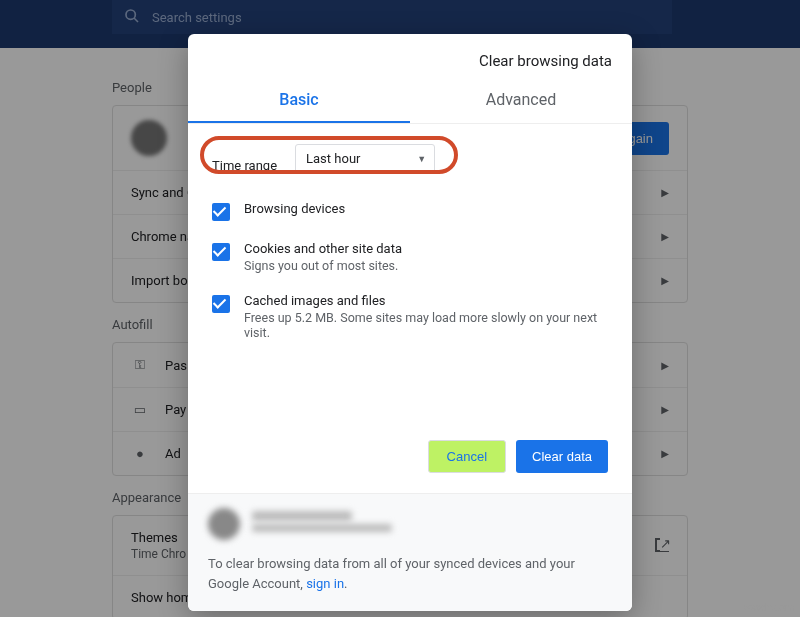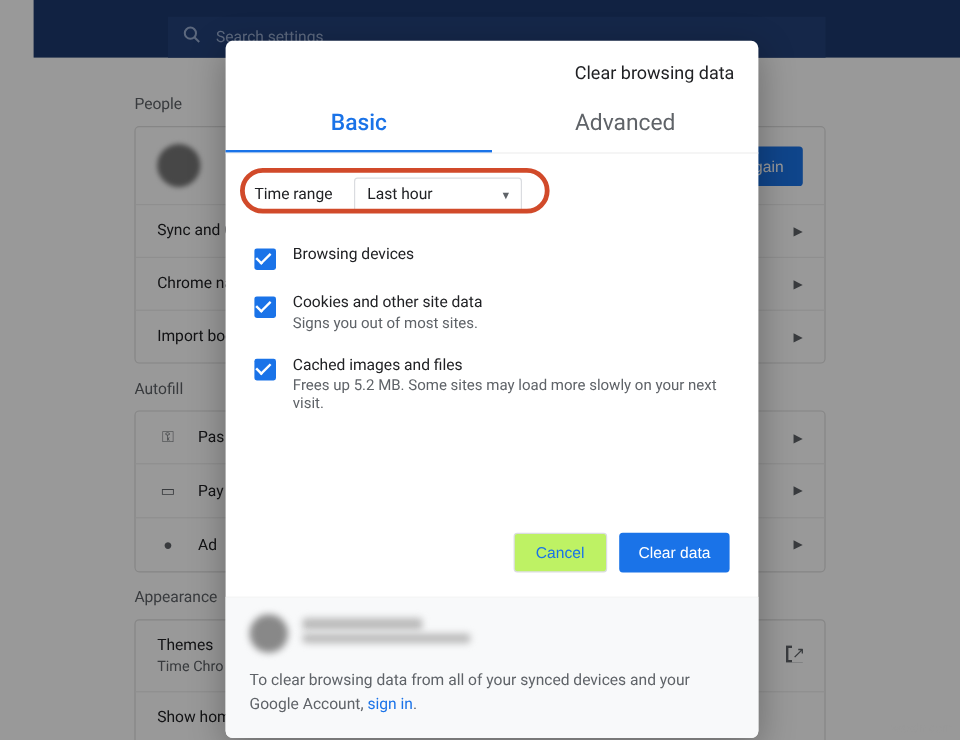--- a/index.html
+++ b/index.html
@@ -17,22 +17,21 @@
       position: absolute; inset: 0;
       background: rgba(0,0,0,0.4);
       z-index: 5;
     }
     
     .topbar {
       background: #1d3a6e;
       height: 48px;
       padding: 0 112px;
       display: flex;
-      align-items: flex-end;
-      margin-left: 28px;
+      align-items: flex-start;
     }
     .searchbox {
       background: #24427a;
       width: 560px;
       height: 34px;
       display: flex;
       align-items: center;
       padding: 0 12px;
       color: #9aaed2;
     }
@@ -96,37 +95,37 @@
       font-size: 15px;
       text-align: right;
     }
     .dlg-tabs {
       display: flex;
     }
     .dlg-tab {
       flex: 1;
       text-align: center;
       padding: 10px 0 12px;
-      font-size: 19px;
+      font-size: 16px;
       color: #5f6368;
       cursor: pointer;
       border-bottom: 2px solid transparent;
     }
     .dlg-tab.active {
       color: #1a73e8;
       font-weight: 500;
       border-bottom: 2px solid #1a73e8;
     }
     .dlg-body {
       padding: 0 20px;
       border-top: 1px solid #eee;
     }
     .time-row {
       display: flex;
-      align-items: center;
+      align-items: flex-end;
       padding: 20px 0 18px 0;
       position: relative;
     }
     .time-label { font-size: 13px; margin-right: 18px; margin-left: 4px;}
     .dropdown {
       border: 1px solid #dadce0;
       border-radius: 3px;
       padding: 6px 28px 6px 10px;
       width: 140px;
       font-size: 13px;

